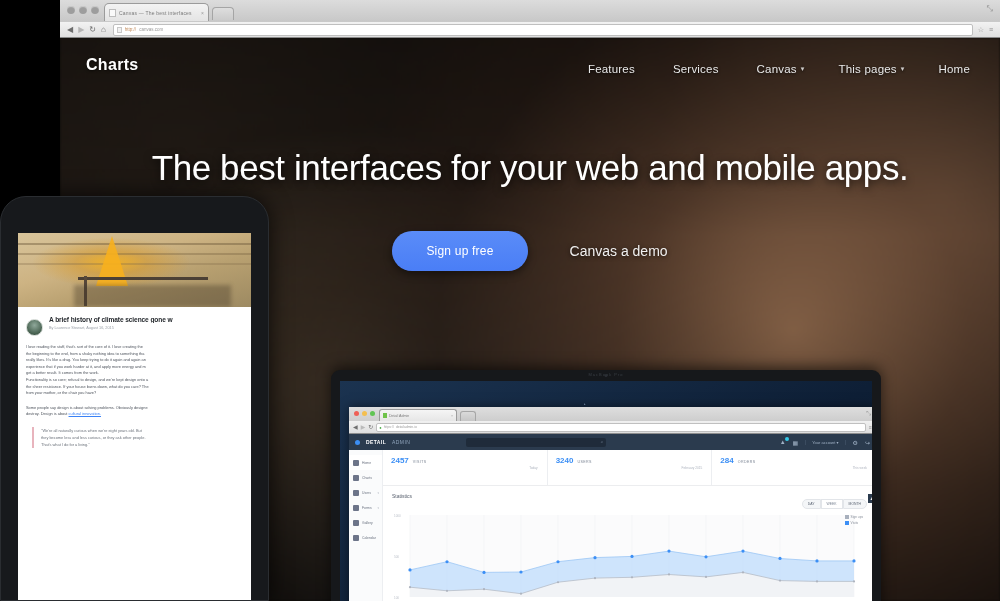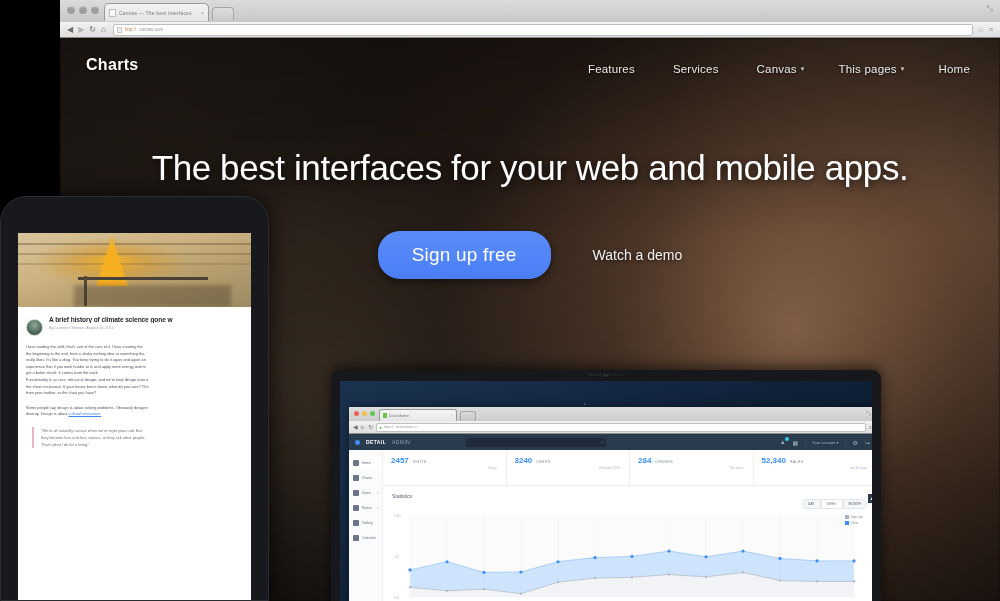--- a/index.html
+++ b/index.html
@@ -94,21 +94,21 @@
 
   .hero-inner { position:absolute; left:0; right:0; top:110px; text-align:center; z-index:5; }
   .hero-title {
     color:#fff; font-size:35px; font-weight:normal; letter-spacing:-.4px;
     text-shadow:0 2px 8px rgba(0,0,0,.75);
   }
   .hero-cta { margin-top:43px; display:flex; justify-content:center; align-items:center; gap:42px; }
   .btn-primary {
     background:linear-gradient(#5a8cf8,#4a7ef6);
     color:#fff; border:none; border-radius:22px;
-    padding:13px 34px; font-size:19px; letter-spacing:.2px;
+    padding:13px 34px; font-size:12px; letter-spacing:.2px;
     box-shadow:0 3px 9px rgba(0,0,0,.45); cursor:pointer;
     font-family:"Liberation Sans", sans-serif;
   }
   .btn-link {
     color:#f0f0f0; font-size:14px; text-decoration:none;
     text-shadow:0 1px 4px rgba(0,0,0,.7);
   }
 
   
   .laptop { position:absolute; left:271px; top:332px; width:550px; height:269px; z-index:7; }
@@ -332,21 +332,21 @@
             <span>Home</span>
             <span class="caret"></span>
           </a>
         </div>
       </div>
 
       <div class="hero-inner">
         <h1 class="hero-title">The best interfaces for your web and mobile apps.</h1>
         <div class="hero-cta">
           <button class="btn-primary">Sign up free</button>
-          <a class="btn-link" href="#">Watch a demo</a>
+          <a class="btn-link" href="#">Canvas a demo</a>
         </div>
       </div>
 
       <div class="laptop">
         <div class="lap-lid">
           <div class="lap-brand">MacBook Pro</div>
           <div class="lap-cam"></div>
           <div class="lap-screen">
 
             <div class="lap-win">
@@ -442,27 +442,20 @@
                         <span class="ad-stat-lab">USERS</span>
                       </div>
                       <div class="ad-stat-sub">February 2015</div>
                     </div>
                     <div class="ad-stat">
                       <div class="ad-stat-row">
                         <span class="ad-stat-num">284</span>
                         <span class="ad-stat-lab">ORDERS</span>
                       </div>
                       <div class="ad-stat-sub">This week</div>
-                    </div>
-                    <div class="ad-stat">
-                      <div class="ad-stat-row">
-                        <span class="ad-stat-num">52,340</span>
-                        <span class="ad-stat-lab">SALES</span>
-                      </div>
-                      <div class="ad-stat-sub">last 30 days</div>
                     </div>
                   </div>
 
                   <div class="ad-scrollbtn">▲</div>
 
                   <div class="ad-card">
                     <div class="ad-card-title">Statistics</div>
                     <div class="ad-toggles">
                       <span class="ad-tg on">DAY</span>
                       <span class="ad-tg">WEEK</span>

